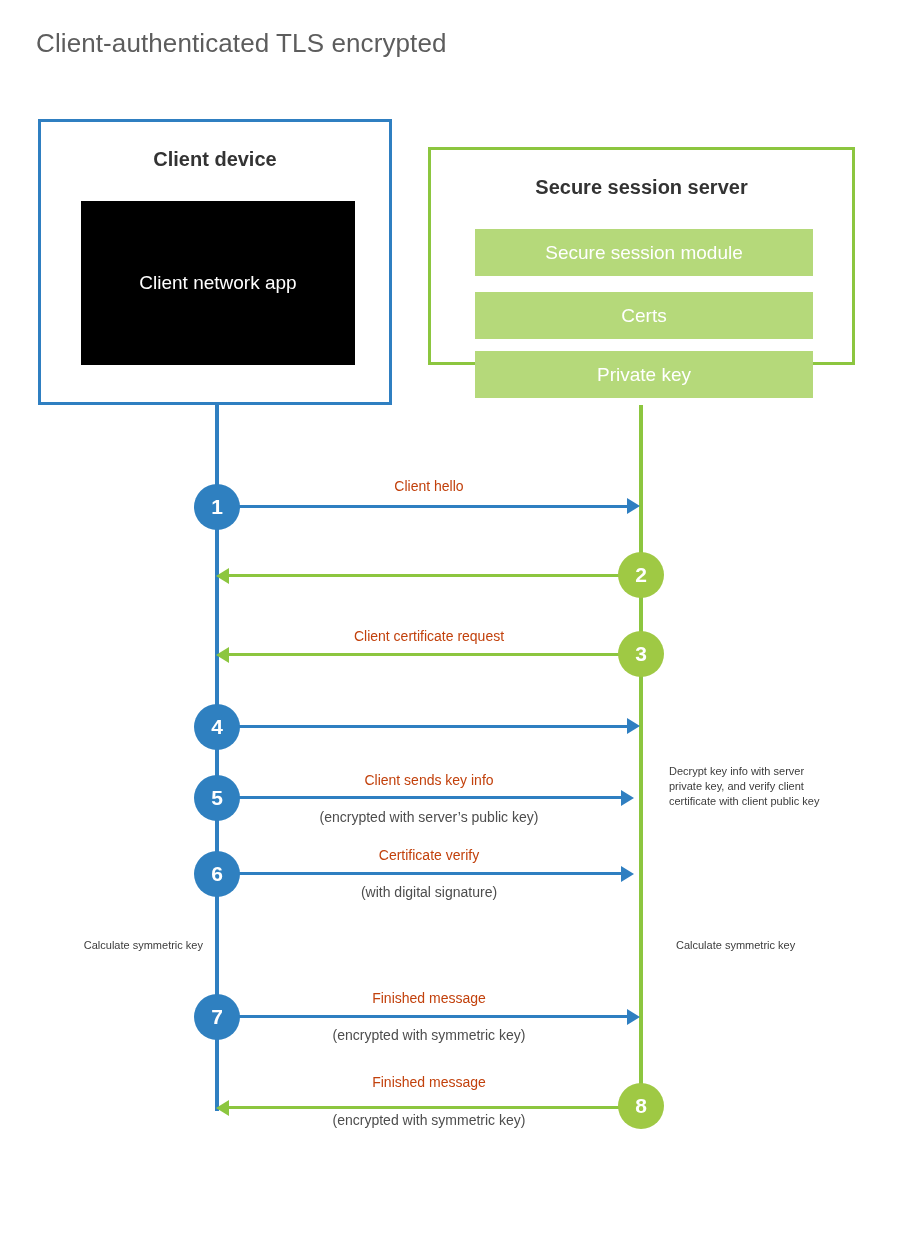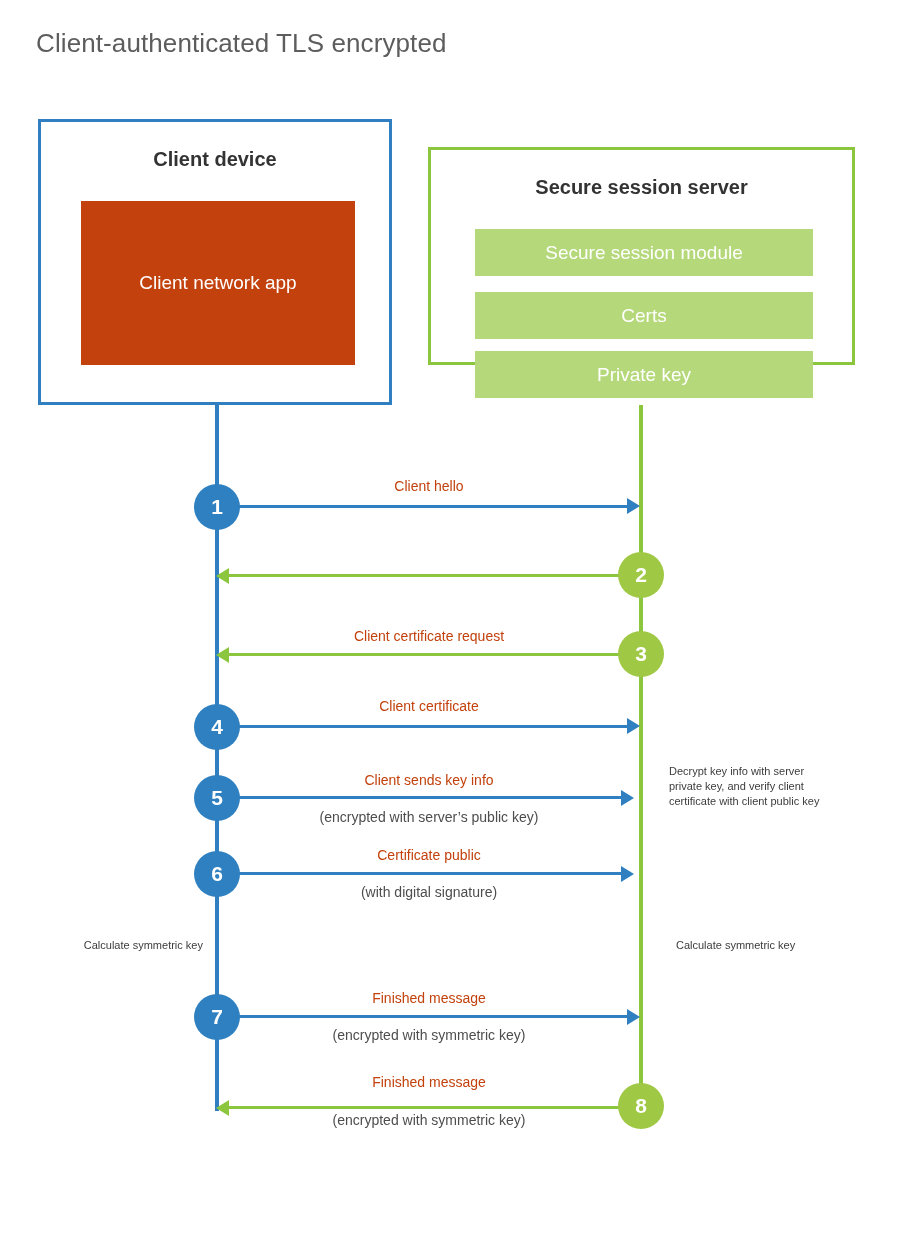--- a/index.html
+++ b/index.html
@@ -21,21 +21,21 @@
   #client-box{left:38px;top:119px;width:354px;height:286px;border:3px solid #2f7fc1;}
   #server-box{left:428px;top:119px;width:427px;height:218px;border:3px solid #8cc63f;margin-top:28px;}
 
   .party-title{
     position:absolute;left:0;right:0;top:26px;text-align:center;
     font-size:20px;font-weight:700;color:#333333;
   }
 
   .client-app{
     position:absolute;left:40px;top:79px;width:274px;height:164px;
-    background:#c2410c;color:#ffffff;font-size:19px;font-weight:400;
+    background:#000000;color:#ffffff;font-size:19px;font-weight:400;
     display:flex;align-items:center;justify-content:center;text-align:center;
     line-height:1.35;
   }
 
   .server-bar{
     position:absolute;left:44px;width:338px;height:47px;
     background:#b5d97a;color:#ffffff;font-size:19px;font-weight:400;
     display:flex;align-items:center;justify-content:center;text-align:center;
   }
   #server-bar-0{top:79px;}
@@ -113,32 +113,31 @@
 
   <div class="msg-line green" style="left:229px;top:574px;width:412px;"></div>
   <div class="arrow-head left green" style="left:216px;top:568px;"></div>
   <div class="step-circle right green" style="top:552px;">2</div>
 
   <div class="msg-label" style="left:217px;top:628px;width:424px;">Client certificate request</div>
   <div class="msg-line green" style="left:229px;top:653px;width:412px;"></div>
   <div class="arrow-head left green" style="left:216px;top:647px;"></div>
   <div class="step-circle right green" style="top:631px;">3</div>
 
-  <div class="msg-label" style="left:217px;top:698px;width:424px;">Client certificate</div>
   <div class="msg-line blue" style="left:217px;top:725px;width:410px;"></div>
   <div class="arrow-head right blue" style="left:627px;top:718px;"></div>
   <div class="step-circle left blue" style="top:704px;">4</div>
 
   <div class="msg-label" style="left:217px;top:772px;width:424px;">Client sends key info</div>
   <div class="msg-line blue" style="left:217px;top:796px;width:404px;"></div>
   <div class="arrow-head right blue" style="left:621px;top:790px;"></div>
   <div class="msg-sublabel" style="left:217px;top:809px;width:424px;">(encrypted with server’s public key)</div>
   <div class="step-circle left blue" style="top:775px;">5</div>
 
-  <div class="msg-label" style="left:217px;top:847px;width:424px;">Certificate public</div>
+  <div class="msg-label" style="left:217px;top:847px;width:424px;">Certificate verify</div>
   <div class="msg-line blue" style="left:217px;top:872px;width:404px;"></div>
   <div class="arrow-head right blue" style="left:621px;top:866px;"></div>
   <div class="msg-sublabel" style="left:217px;top:884px;width:424px;">(with digital signature)</div>
   <div class="step-circle left blue" style="top:851px;">6</div>
 
   <div class="note right-note" style="left:669px;top:764px;width:168px;">Decrypt key info with server private key, and verify client certificate with client public key</div>
   <div class="note left-note" style="left:35px;top:938px;width:168px;">Calculate symmetric key</div>
   <div class="note right-note" style="left:676px;top:938px;width:168px;">Calculate symmetric key</div>
 
   <div class="msg-label" style="left:217px;top:990px;width:424px;">Finished message</div>

